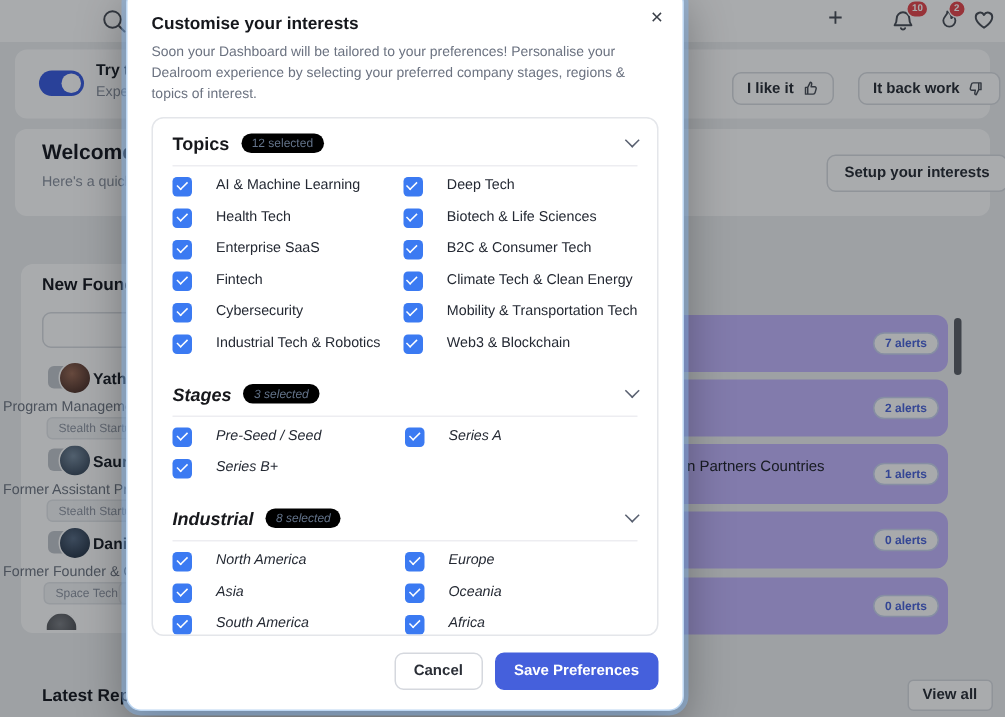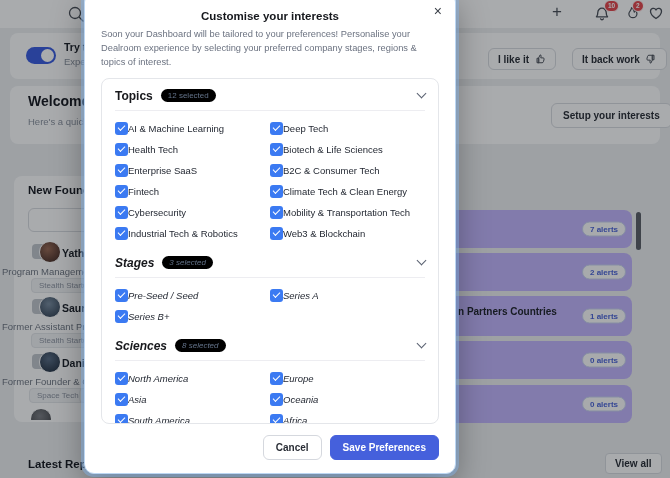--- a/index.html
+++ b/index.html
@@ -39,51 +39,51 @@
   .f-name { position:absolute; font-size:10.5px; font-weight:bold; color:#1b1f27; white-space:nowrap; }
   .f-sub { position:absolute; font-size:9.5px; color:#6f7682; white-space:nowrap; }
   .tag { position:absolute; font-size:8px; color:#8e95a2; background:#f3f4f6; border:1px solid #e4e6ea;
          border-radius:4px; padding:2px 7px; white-space:nowrap; }
   .avatar-clip { position:absolute; left:30px; top:408px; width:24px; height:12px; overflow:hidden; }
 
   .alert-row { position:absolute; left:446px; width:186px; background:#c4b5fd; border-radius:8px; cursor:pointer; }
   .alert-pill { position:absolute; right:6px; top:50%; transform:translateY(-50%); font-size:8px; font-weight:bold;
                 color:#4c64d9; border:1px solid #c9d3f0; background:#fdfdfe; border-radius:999px; padding:2px 7px;
                 white-space:nowrap; cursor:pointer; }
-  .alert-label { position:absolute; left:12px; top:10px; font-size:10px; font-weight:bold; color:#20242c; white-space:nowrap; }
+  .alert-label { position:absolute; left:12px; top:10px; font-size:10px; font-weight:normal; color:#20242c; white-space:nowrap; }
   .r3-label { left:12px; }
   .scroll-thumb { position:absolute; left:636px; top:212px; width:5px; height:38px; background:#5c6068; border-radius:3px; cursor:grab; }
 
   .latest-heading { position:absolute; left:28px; top:458px; font-size:11.5px; font-weight:bold; color:#171a21; white-space:nowrap; }
   .viewall-btn { left:605px; top:453px; border-radius:4px; }
 
   
   .overlay { position:absolute; inset:0; background:rgba(10,13,20,0.35); z-index:5; }
 
   
   .modal { position:absolute; left:84px; top:-8px; width:372px; height:482px; background:#fff; z-index:10;
            border-radius:10px; border:1px solid #bcd6f2;
            box-shadow:0 0 0 3px rgba(130,180,235,.45), 0 12px 32px rgba(0,0,0,.35);
            display:flex; flex-direction:column; }
   .m-head { padding:17px 16px 0; position:relative; }
-  .m-title { font-size:11.5px; font-weight:bold; color:#15171c;text-align:center; }
+  .m-title { font-size:11.5px; font-weight:bold; color:#15171c; }
   .m-close { position:absolute; right:13px; top:11px; font-size:14px; line-height:1; color:#3a3f48;
              background:none; border:none; cursor:pointer; font-family:inherit; }
   .m-desc { font-size:9.3px; color:#6b7280; line-height:1.5; margin-top:6px; padding-right:10px; }
   .m-body { margin:8px 16px 0; border:1px solid #e4e6ea; border-radius:8px; padding:10px 13px 12px;
             flex:1; min-height:0; overflow:hidden; }
   .section + .section { margin-top:12px;font-style:italic; }
   .sec-head { display:flex; align-items:center; gap:8px; }
   .sec-title { font-size:12px; font-weight:bold; color:#17181c; }
   .sec-badge { font-size:8px; color:#64748b; background:#000000; border-radius:9px; padding:2px 7px; }
   .chev { margin-left:auto; width:7px; height:7px; border-right:1.6px solid #596070; border-bottom:1.6px solid #596070;
           transform:rotate(45deg); margin-top:-4px; cursor:pointer; }
   .sec-div { border-bottom:1px solid #ededf1; margin:7px 0 7px; }
   .sec-grid { display:grid; grid-template-columns:1fr 1fr; }
-  .cb-item { display:flex; align-items:center; gap:0; height:21px; cursor:pointer; }
+  .cb-item { display:flex; gap:16px; height:21px; cursor:pointer; }
   .cb { width:13px; height:13px; border-radius:3px; background:#3b7af2; position:relative; flex:0 0 auto; }
   .cb::after { content:""; position:absolute; left:2.5px; top:3.5px; width:6px; height:3px;
                border-left:1.5px solid #fff; border-bottom:1.5px solid #fff; transform:rotate(-45deg); }
   .cb-label { font-size:9.5px; color:#242933; white-space:nowrap; }
   .m-footer { display:flex; justify-content:flex-end; gap:8px; padding:11px 16px 13px; }
   .btn { font-size:10px; font-weight:bold; border-radius:6px; padding:6px 12px; cursor:pointer; font-family:inherit; }
   .btn-cancel { background:#fff; border:1px solid #d5d8de; color:#2a2e36; }
   .btn-save { background:#4560dc; border:1px solid #4560dc; color:#fff; }
 
   svg.icon { display:block; stroke:#4a4f58; fill:none; stroke-width:1.3; stroke-linecap:round; stroke-linejoin:round; }
@@ -288,21 +288,21 @@
           </label>
         <label class="cb-item">
             <span class="cb"></span>
             <span class="cb-label">Series B+</span>
           </label>
       </div>
     </div>
 
     <div class="section">
       <div class="sec-head">
-        <span class="sec-title">Sciences</span>
+        <span class="sec-title">Industrial</span>
         <span class="sec-badge">8 selected</span>
         <span class="chev"></span>
       </div>
       <div class="sec-div"></div>
       <div class="sec-grid">
         <label class="cb-item">
             <span class="cb"></span>
             <span class="cb-label">North America</span>
           </label>
         <label class="cb-item">

